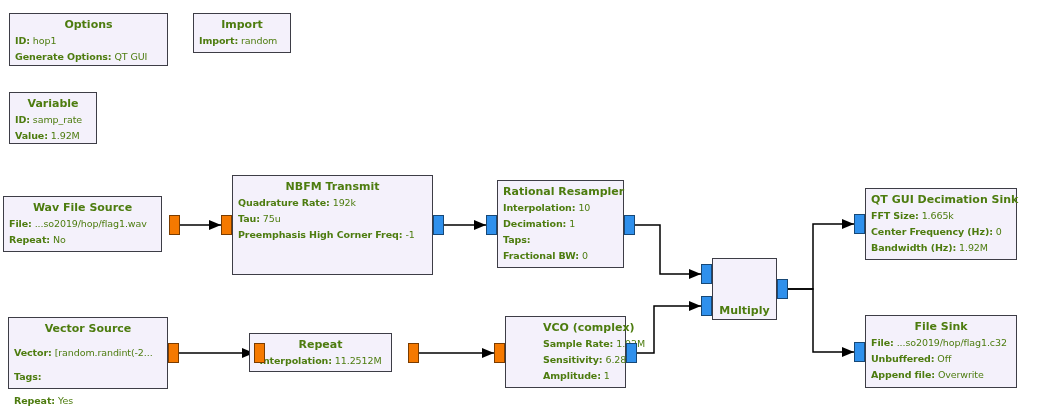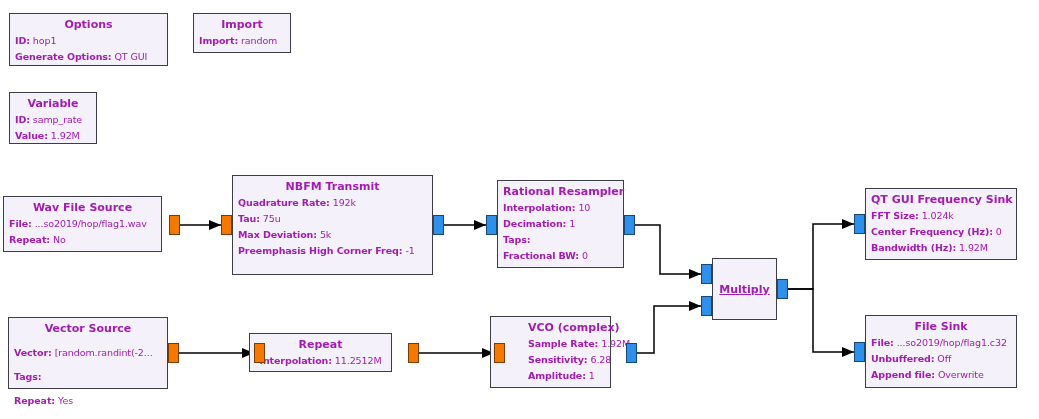--- a/index.html
+++ b/index.html
@@ -1,34 +1,34 @@
 <!DOCTYPE html>
 <html><head>
 <meta charset="utf-8">
 <style>
   html,body{margin:0;padding:0;background:#ffffff;}
   #canvas{
     position:relative;
     width:1039px;height:419px;
     background:var(--canvas-bg,#ffffff);
     font-family:"DejaVu Sans","Liberation Sans",sans-serif;
-    color:#a21caf;
+    color:#4d7c0f;
     overflow:hidden;
   }
   #wires{position:absolute;left:0;top:0;width:1039px;height:419px;}
   #wires polyline{fill:none;stroke:var(--wire,#000);stroke-width:1.5;}
   .block{
     position:absolute;
     box-sizing:border-box;
     background:var(--block-fill,#f4f1fb);
     border:1px solid var(--block-border,#3d3d46);
     display:flex;flex-direction:column;
     padding:2px 5px 0 5px;
   }
-  .block.no-params{justify-content:center;padding:0 5px;text-decoration:underline;}
+  .block.no-params{justify-content:flex-end;padding:0 5px;}
   .block .title{
     font-size:11px;font-weight:bold;line-height:17px;
     text-align:center;white-space:nowrap;
   }
   .block .param{
     font-size:9.5px;line-height:16px;white-space:nowrap;letter-spacing:-0.1px;
   }
   .block .plabel{font-weight:bold;}
   .port{
     position:absolute;
@@ -76,43 +76,42 @@
       <div class="block" style="left: 3px; top: 196px; width: 159px; height: 56px;">
         <div class="title">Wav File Source</div>
         <div class="param"><span class="plabel">File:</span> <span class="pvalue">...so2019/hop/flag1.wav</span></div>
         <div class="param"><span class="plabel">Repeat:</span> <span class="pvalue">No</span></div>
       </div>
       <div class="port float" style="left: 169px; top: 215px;"></div>
       <div class="block" style="left: 232px; top: 175px; width: 201px; height: 100px;">
         <div class="title">NBFM Transmit</div>
         <div class="param"><span class="plabel">Quadrature Rate:</span> <span class="pvalue">192k</span></div>
         <div class="param"><span class="plabel">Tau:</span> <span class="pvalue">75u</span></div>
-        <div class="param"><span class="plabel">Max Deviation:</span> <span class="pvalue">5k</span></div>
         <div class="param"><span class="plabel">Preemphasis High Corner Freq:</span> <span class="pvalue">-1</span></div>
       </div>
       <div class="port float" style="left: 221px; top: 215px;"></div>
       <div class="port complex" style="left: 433px; top: 215px;"></div>
       <div class="block" style="left: 497px; top: 180px; width: 127px; height: 88px;">
         <div class="title">Rational Resampler</div>
         <div class="param"><span class="plabel">Interpolation:</span> <span class="pvalue">10</span></div>
         <div class="param"><span class="plabel">Decimation:</span> <span class="pvalue">1</span></div>
         <div class="param"><span class="plabel">Taps:</span> <span class="pvalue"></span></div>
         <div class="param"><span class="plabel">Fractional BW:</span> <span class="pvalue">0</span></div>
       </div>
       <div class="port complex" style="left: 486px; top: 215px;"></div>
       <div class="port complex" style="left: 624px; top: 215px;"></div>
       <div class="block no-params" style="left: 712px; top: 258px; width: 65px; height: 62px;">
         <div class="title">Multiply</div>
       </div>
       <div class="port complex" style="left: 701px; top: 264px;"></div>
       <div class="port complex" style="left: 701px; top: 296px;"></div>
       <div class="port complex" style="left: 777px; top: 279px;"></div>
       <div class="block" style="left: 865px; top: 188px; width: 152px; height: 72px;">
-        <div class="title">QT GUI Frequency Sink</div>
-        <div class="param"><span class="plabel">FFT Size:</span> <span class="pvalue">1.024k</span></div>
+        <div class="title">QT GUI Decimation Sink</div>
+        <div class="param"><span class="plabel">FFT Size:</span> <span class="pvalue">1.665k</span></div>
         <div class="param"><span class="plabel">Center Frequency (Hz):</span> <span class="pvalue">0</span></div>
         <div class="param"><span class="plabel">Bandwidth (Hz):</span> <span class="pvalue">1.92M</span></div>
       </div>
       <div class="port complex" style="left: 854px; top: 214px;"></div>
       <div class="block" style="left: 865px; top: 315px; width: 152px; height: 73px;">
         <div class="title">File Sink</div>
         <div class="param"><span class="plabel">File:</span> <span class="pvalue">...so2019/hop/flag1.c32</span></div>
         <div class="param"><span class="plabel">Unbuffered:</span> <span class="pvalue">Off</span></div>
         <div class="param"><span class="plabel">Append file:</span> <span class="pvalue">Overwrite</span></div>
       </div>
@@ -123,21 +122,21 @@
         <div class="param"><span class="plabel">Tags:</span> <span class="pvalue"></span></div>
         <div class="param"><span class="plabel">Repeat:</span> <span class="pvalue">Yes</span></div>
       </div>
       <div class="port float" style="left: 168px; top: 343px;"></div>
       <div class="block" style="left: 249px; top: 333px; width: 143px; height: 39px; align-items: center;">
         <div class="title">Repeat</div>
         <div class="param"><span class="plabel">Interpolation:</span> <span class="pvalue">11.2512M</span></div>
       </div>
       <div class="port float" style="left: 254px; top: 343px;"></div>
       <div class="port float" style="left: 408px; top: 343px;"></div>
-      <div class="block" style="left: 490px; top: 316px; width: 121px; height: 72px; padding-left: 37px;">
+      <div class="block" style="left: 505px; top: 316px; width: 121px; height: 72px; padding-left: 37px;">
         <div class="title">VCO (complex)</div>
         <div class="param"><span class="plabel">Sample Rate:</span> <span class="pvalue">1.92M</span></div>
         <div class="param"><span class="plabel">Sensitivity:</span> <span class="pvalue">6.28</span></div>
         <div class="param"><span class="plabel">Amplitude:</span> <span class="pvalue">1</span></div>
       </div>
       <div class="port float" style="left: 494px; top: 343px;"></div>
       <div class="port complex" style="left: 626px; top: 343px;"></div>
     </div>
 </div>
 

